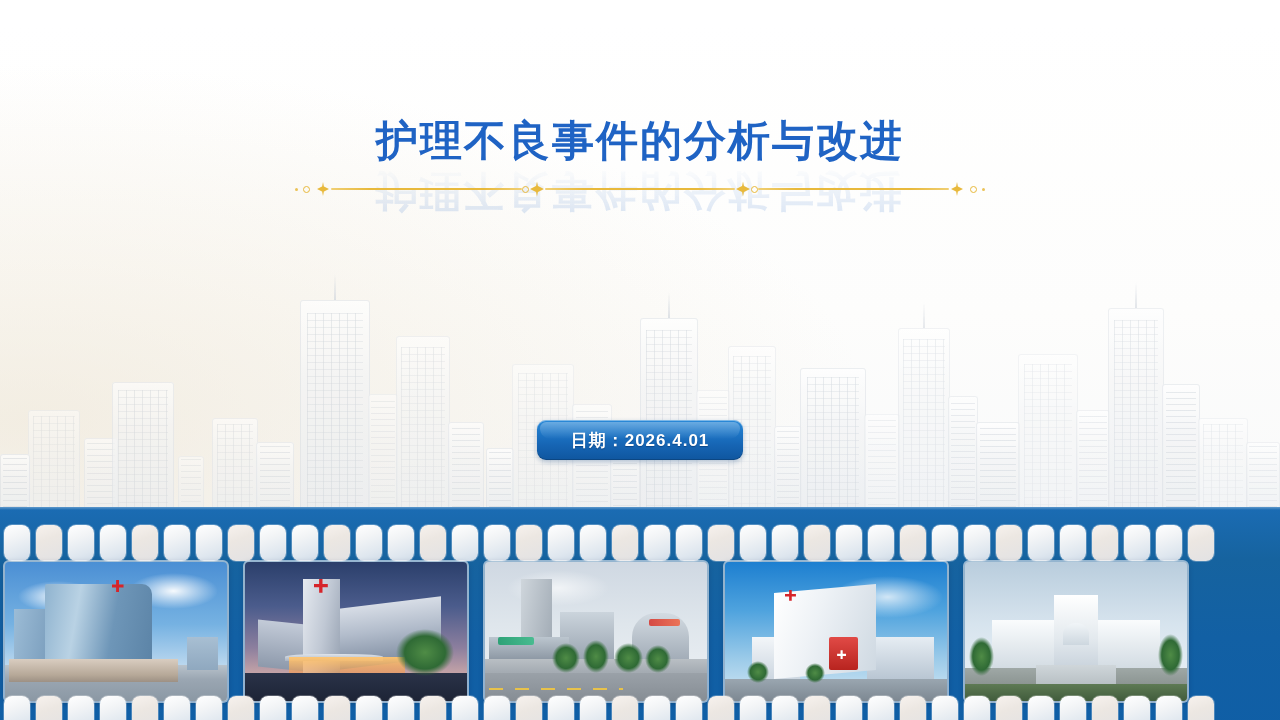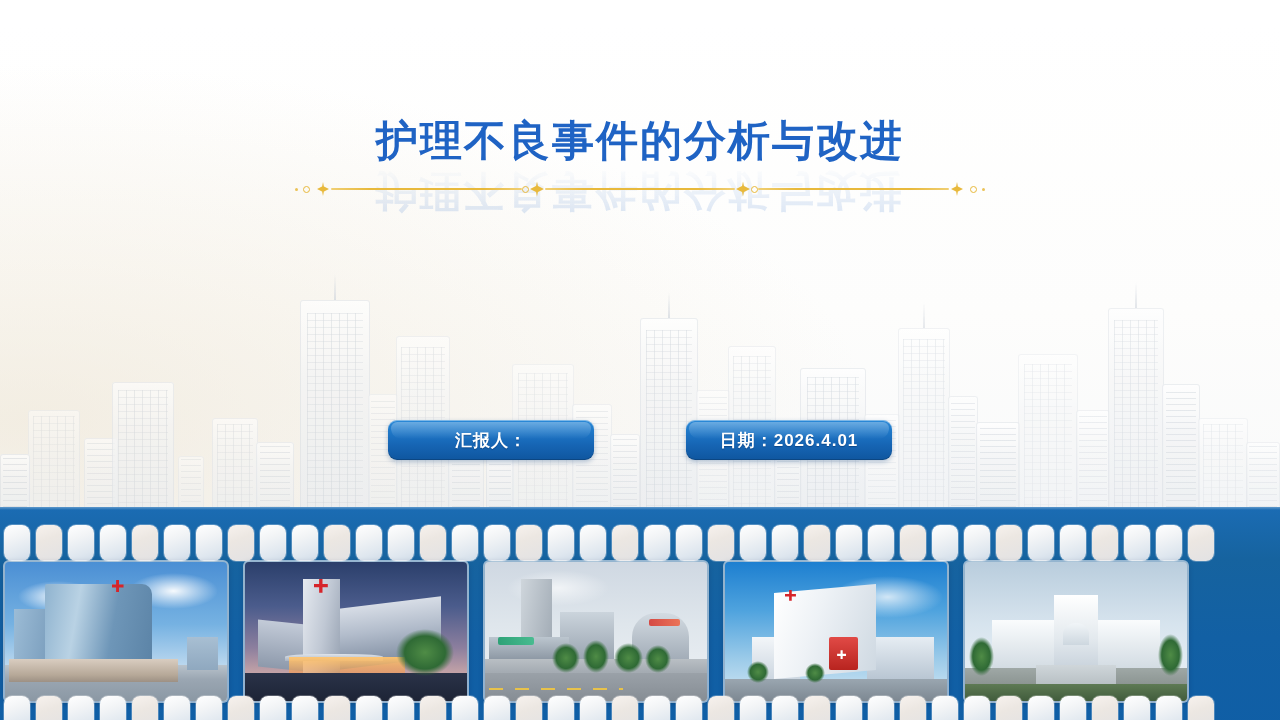--- a/index.html
+++ b/index.html
@@ -442,23 +442,20 @@
         </svg>
     </span>
     <span class="dv-gap"></span>
     <span class="dv-ring"></span>
     <span class="dv-gap"></span>
     <span class="dv-dot"></span>
   </div>
 
 
   <div class="btn-row">
-    <div class="pill">
-      <span>汇报人：</span>
-    </div>
     <div class="pill wide">
       <span>日期：2026.4.01</span>
     </div>
   </div>
 
   <div class="film">
     <div class="sprockets top">
         <span class="hole"></span>
         <span class="hole dim"></span>
         <span class="hole"></span>

